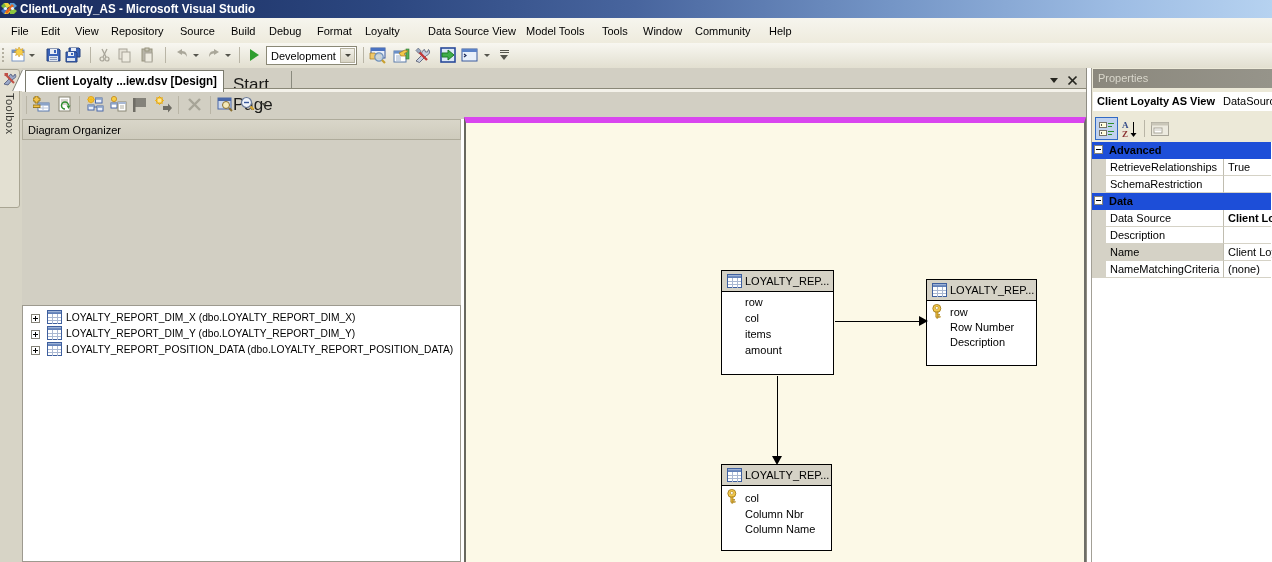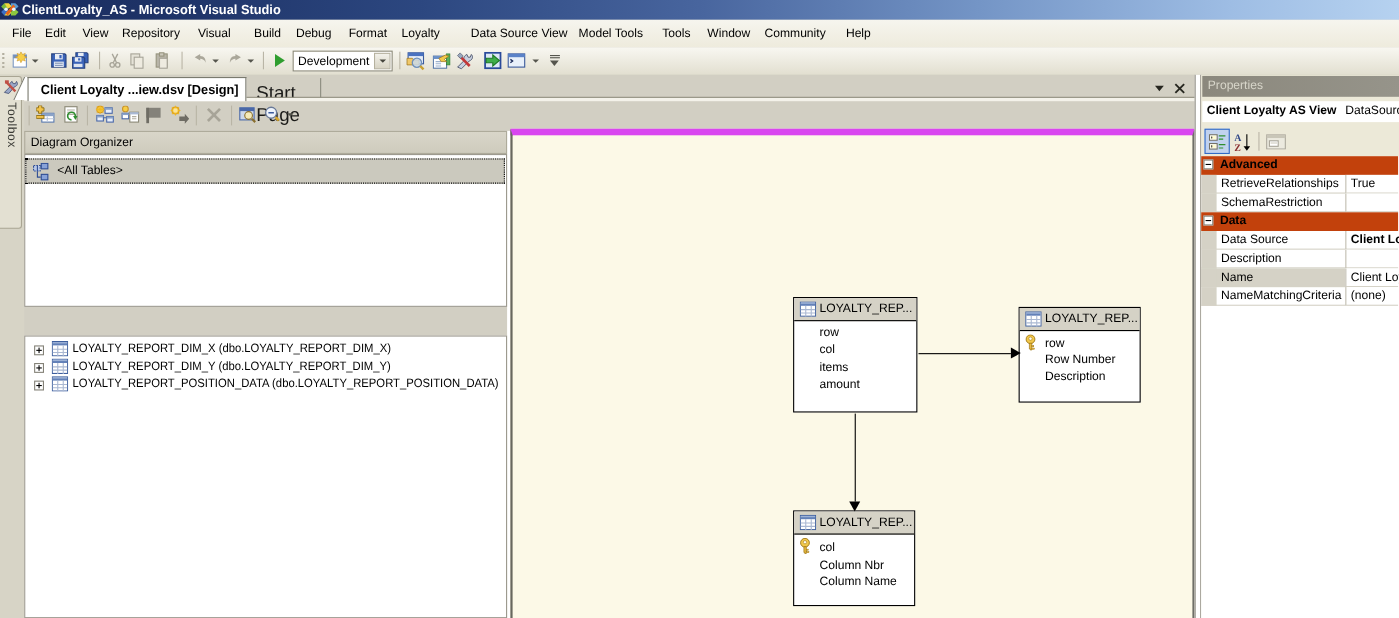--- a/index.html
+++ b/index.html
@@ -56,21 +56,21 @@
 .dbox { position:absolute; background:#fff; border:1px solid #000; }
 .dboxhdr { position:absolute; left:0; top:0; right:0; height:21px; background:#d5d2c6; border-bottom:1px solid #000; }
 .dboxhdr span { position:absolute; left:23px; top:4px; font-size:11px; white-space:nowrap; }
 .dboxrow { position:absolute; left:23px; font-size:11px; white-space:nowrap; }
 
 
 #props { position:absolute; left:1092px; top:0; width:180px; height:494px; background:#ece9d8; }
 #propshdr { position:absolute; left:1px; top:1px; width:179px; height:19px; background:linear-gradient(to right,#8b887d,#96948a); color:#d8d6ca; font-size:11px; }
 #propgrid { position:absolute; left:0px; top:74px; width:180px; height:420px; background:#fff; }
 .prow { position:absolute; left:0; width:179px; height:17px; }
-.pcat { background:#c2410c; }
+.pcat { background:#1d4ed8; }
 .pcat span { position:absolute; left:17px; top:2px; font-weight:bold; }
 .pname { position:absolute; left:0px; top:0; width:131px; height:17px; border-bottom:1px solid #d5d2c6; }
 .pname span { position:absolute; left:18px; top:2px; }
 .pstrip { position:absolute; left:0; top:0; width:14px; height:17px; background:#d5d2c6; }
 .pval { position:absolute; left:131px; top:0; width:48px; height:17px; border-bottom:1px solid #d5d2c6; border-left:1px solid #c0bdb0; background:#fff; white-space:nowrap; }
 .pval span { position:absolute; left:4px; top:2px; }
 .expbox { position:absolute; width:9px; height:9px; background:#fff; border:1px solid #848278; }
 .expbox .h { position:absolute; left:1px; top:3px; width:5px; height:1px; background:#000; }
 .expbox .v { position:absolute; left:3px; top:1px; width:1px; height:5px; background:#000; }
 </style>
@@ -108,21 +108,21 @@
     <circle cx="4.5" cy="6.5" r="1.6" fill="#e8f0fa"></circle>
     <circle cx="11.5" cy="6.5" r="1.6" fill="#e8f0fa"></circle>
   </svg>
   <div class="ttext">ClientLoyalty_AS - Microsoft Visual Studio</div>
 </div>
 <div class="abs" id="menubar">
   <span style="left:11px">File</span>
     <span style="left:41px">Edit</span>
     <span style="left:75px">View</span>
   <span style="left:111px">Repository</span>
-    <span style="left:180px">Visual</span>
+    <span style="left:180px">Source</span>
     <span style="left:231px">Build</span>
   <span style="left:269px">Debug</span>
     <span style="left:317px">Format</span>
     <span style="left:365px">Loyalty</span>
   <span style="left:428px">Data Source View</span>
     <span style="left:526px">Model Tools</span>
     <span style="left:602px">Tools</span>
   <span style="left:643px">Window</span>
     <span style="left:695px">Community</span>
     <span style="left:769px">Help</span>
@@ -345,33 +345,20 @@
     <svg class="ti" style="left:240px;top:28px" width="16" height="17">
         <circle cx="6.5" cy="6.5" r="5" fill="#eef3fa" stroke="#6a7a98" stroke-width="1.2"></circle>
         <line x1="4" y1="6.5" x2="9" y2="6.5" stroke="#3a5a9c" stroke-width="1.4"></line>
         <line x1="10.5" y1="10.5" x2="13.5" y2="13.5" stroke="#d8a830" stroke-width="2.4"></line>
       </svg>
     <div class="darr" style="left:261px;top:35px;"></div>
   </div>
 
   <div style="position:absolute; left:461px; top:51px; width:3px; height:443px; background:#fff;"></div>
   <div class="panehdr" style="left:22px; top:51px; width:439px; height:21px; padding:4px 0 0 5px;">Diagram Organizer</div>
-  <div class="whitebox" style="left:22px; top:72px; width:439px; height:139px;">
-    <div style="position:absolute; left:0px; top:3px; width:436px; height:23px; background:#cbc9be; border:1px dotted #000;">
-      <span class="nrow" style="left:28px; top:4px;">&lt;All Tables&gt;</span>
-      <svg style="position:absolute;left:5px;top:3px;" width="17" height="17">
-        <rect x="1.5" y="2.5" width="6" height="5" fill="#b8c8e8" stroke="#2e4d94" stroke-dasharray="1.5,1"></rect>
-        <rect x="8.5" y="0.5" width="6" height="5" fill="#88a2d8" stroke="#2e4d94"></rect>
-        <rect x="8.5" y="10.5" width="6" height="5" fill="#88a2d8" stroke="#2e4d94"></rect>
-        <polyline points="5,8 5,13 8,13" fill="none" stroke="#2e4d94"></polyline>
-        <line x1="5" y1="8" x2="5" y2="3" stroke="#2e4d94"></line>
-        <line x1="7.5" y1="3" x2="8.5" y2="3" stroke="#2e4d94"></line>
-      </svg>
-    </div>
-  </div>
   <div class="whitebox" style="left:22px; top:237px; width:439px; height:257px;" id="tableslist">
     <div class="expbox" style="left:8px; top:8px;">
         <div class="h"></div>
         <div class="v"></div>
       </div>
     <div class="expbox" style="left:8px; top:24px;">
         <div class="h"></div>
         <div class="v"></div>
       </div>
     <div class="expbox" style="left:8px; top:40px;">

